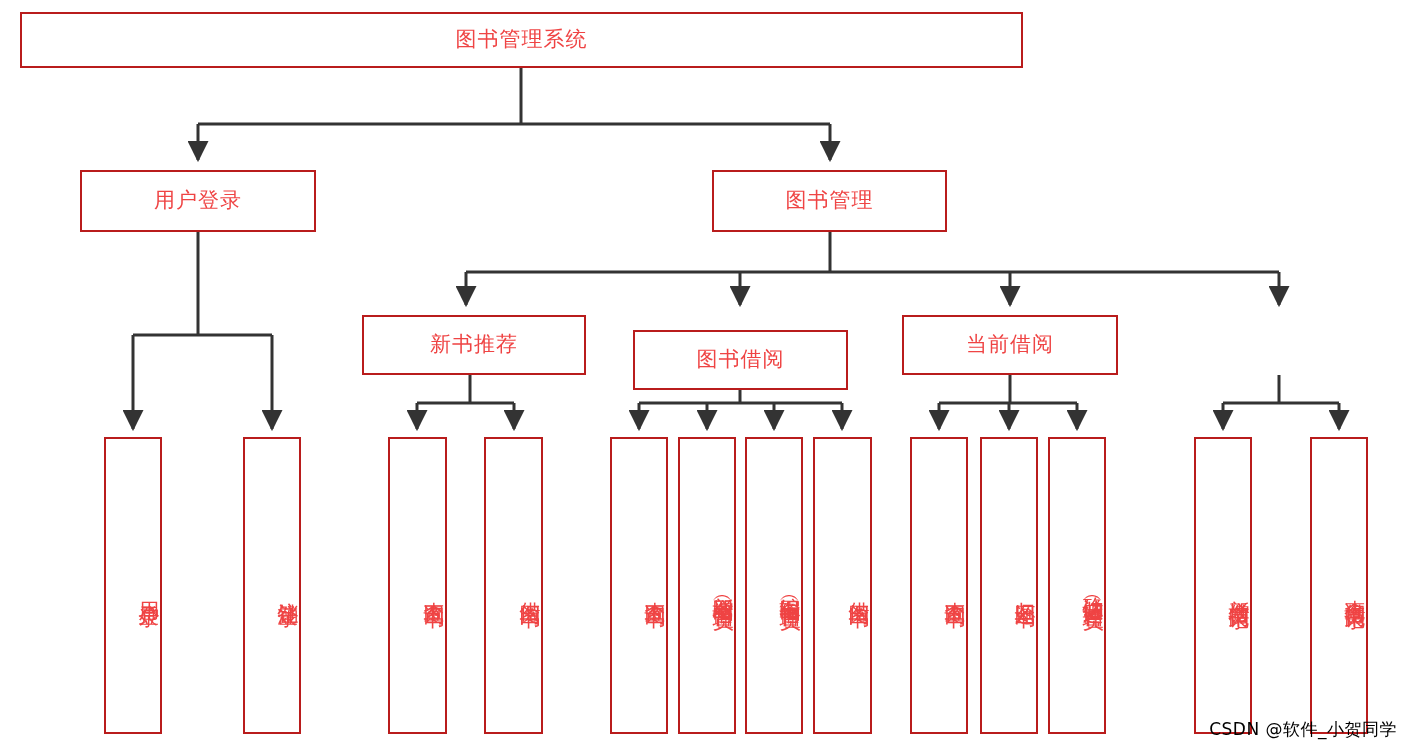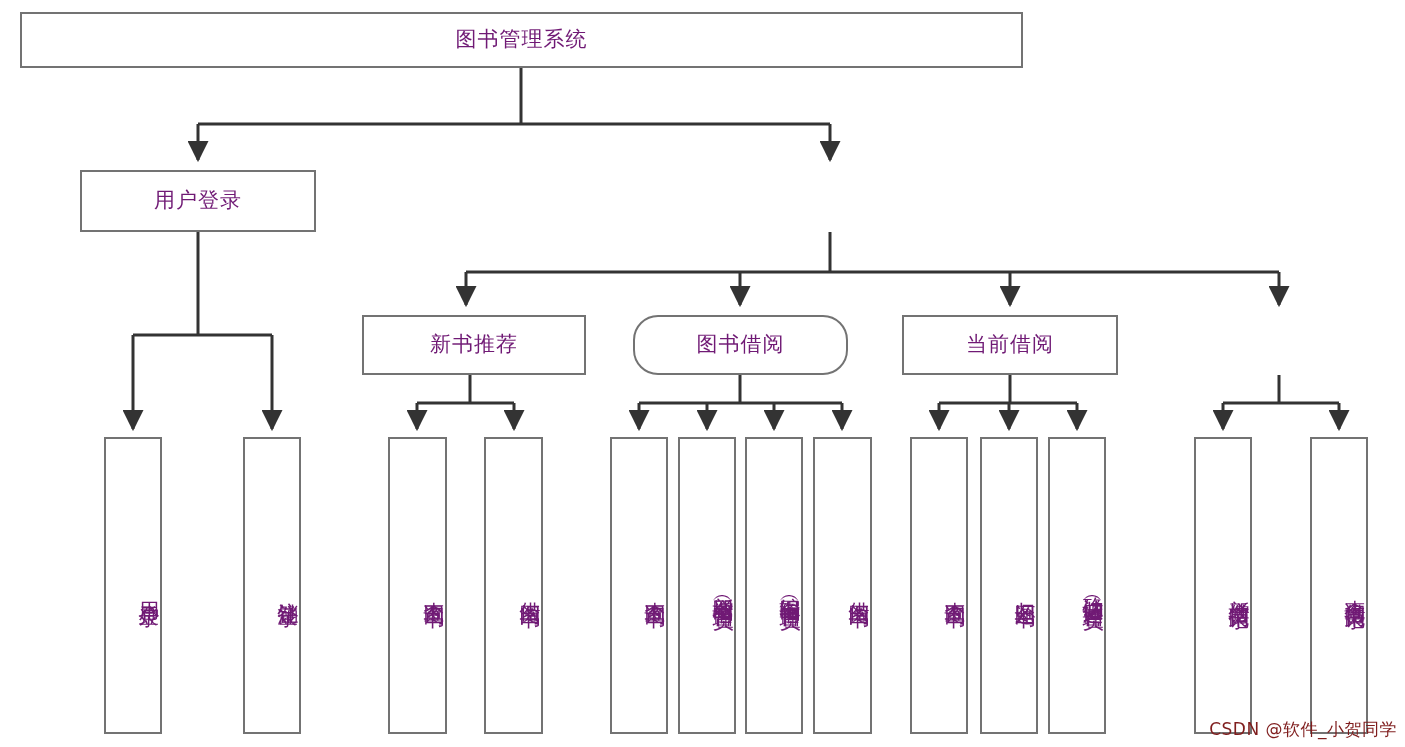--- a/index.html
+++ b/index.html
@@ -20,26 +20,26 @@
   #wires {
     position: absolute;
     left: 0;
     top: 0;
     width: 1405px;
     height: 747px;
   }
   .node {
     position: absolute;
     box-sizing: border-box;
-    border: 2px solid #737373;
+    border: 2px solid #b91c1c;
     background: #ffffff;
     display: flex;
     align-items: center;
     justify-content: center;
-    color: #701a75;
+    color: #ef4444;
   }
   .node.horiz {
     font-size: 21px;
     letter-spacing: 1px;
     line-height: 1.2;
   }
   .node.vert {
     writing-mode: vertical-rl;
     text-orientation: upright;
     font-size: 21px;
@@ -57,21 +57,21 @@
   }
   .node.horiz .nlabel {
     display: block;
     white-space: nowrap;
   }
   #watermark {
     position: absolute;
     right: 8px;
     bottom: 6px;
     font-size: 17px;
-    color: #7f1d1d;
+    color: #000000;
     white-space: nowrap;
     letter-spacing: 0.5px;
     text-align: center;
   }
 </style>
 </head>
 <body>
 
 <div id="stage">
 
@@ -125,25 +125,28 @@
     </g>
   </svg>
 
   <div class="node horiz" style="left:20px; top:12px; width:1003px; height:56px;">
     <span class="nlabel">图书管理系统</span>
   </div>
 
   <div class="node horiz" style="left:80px; top:170px; width:236px; height:62px;">
     <span class="nlabel">用户登录</span>
   </div>
+  <div class="node horiz" style="left:712px; top:170px; width:235px; height:62px;">
+    <span class="nlabel">图书管理</span>
+  </div>
 
   <div class="node horiz" style="left:362px; top:315px; width:224px; height:60px;">
     <span class="nlabel">新书推荐</span>
   </div>
-  <div class="node horiz" style="left:633px; top:315px; width:215px; height:60px;border-radius:25px;">
+  <div class="node horiz" style="left:633px; top:330px; width:215px; height:60px;">
     <span class="nlabel">图书借阅</span>
   </div>
   <div class="node horiz" style="left:902px; top:315px; width:216px; height:60px;">
     <span class="nlabel">当前借阅</span>
   </div>
 
   <div class="node vert" style="left:104px; top:437px; width:58px; height:297px;">
     <span class="nlabel">用户登录</span>
   </div>
   <div class="node vert" style="left:243px; top:437px; width:58px; height:297px;">

